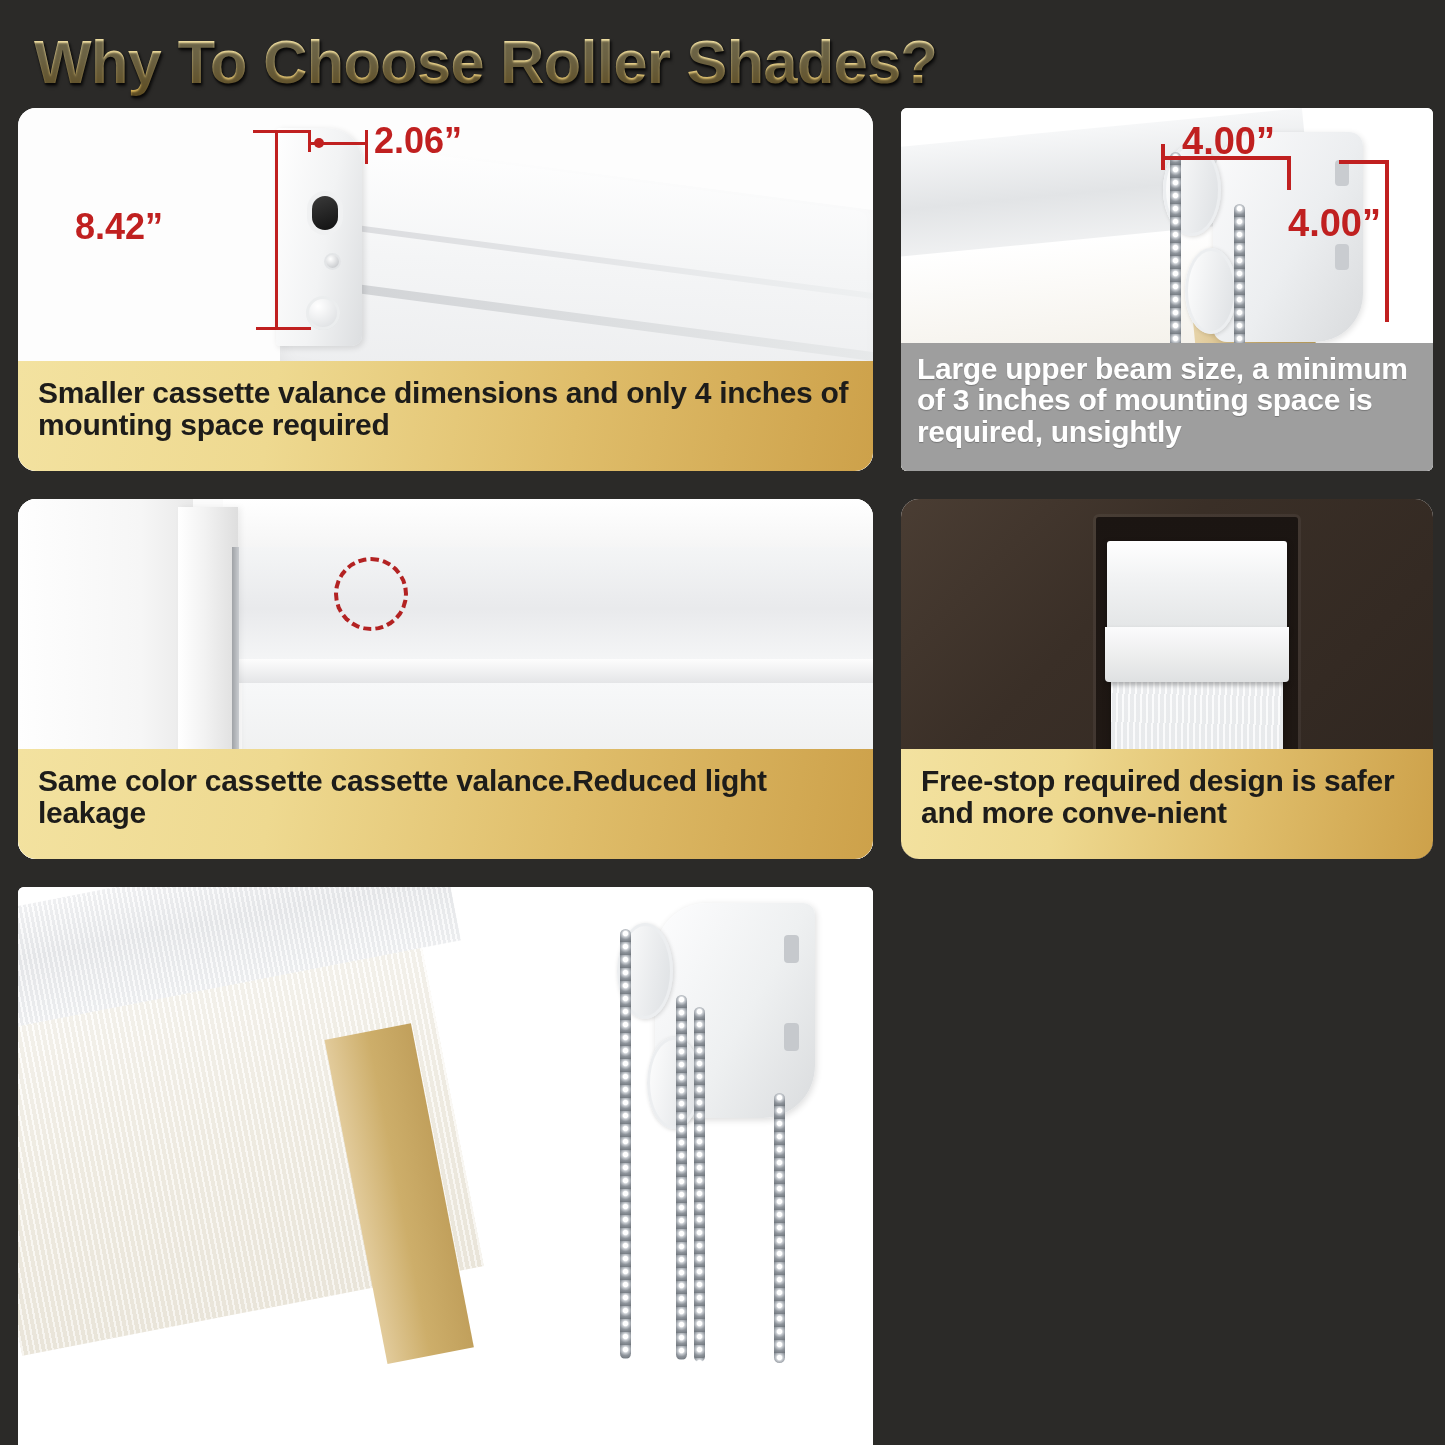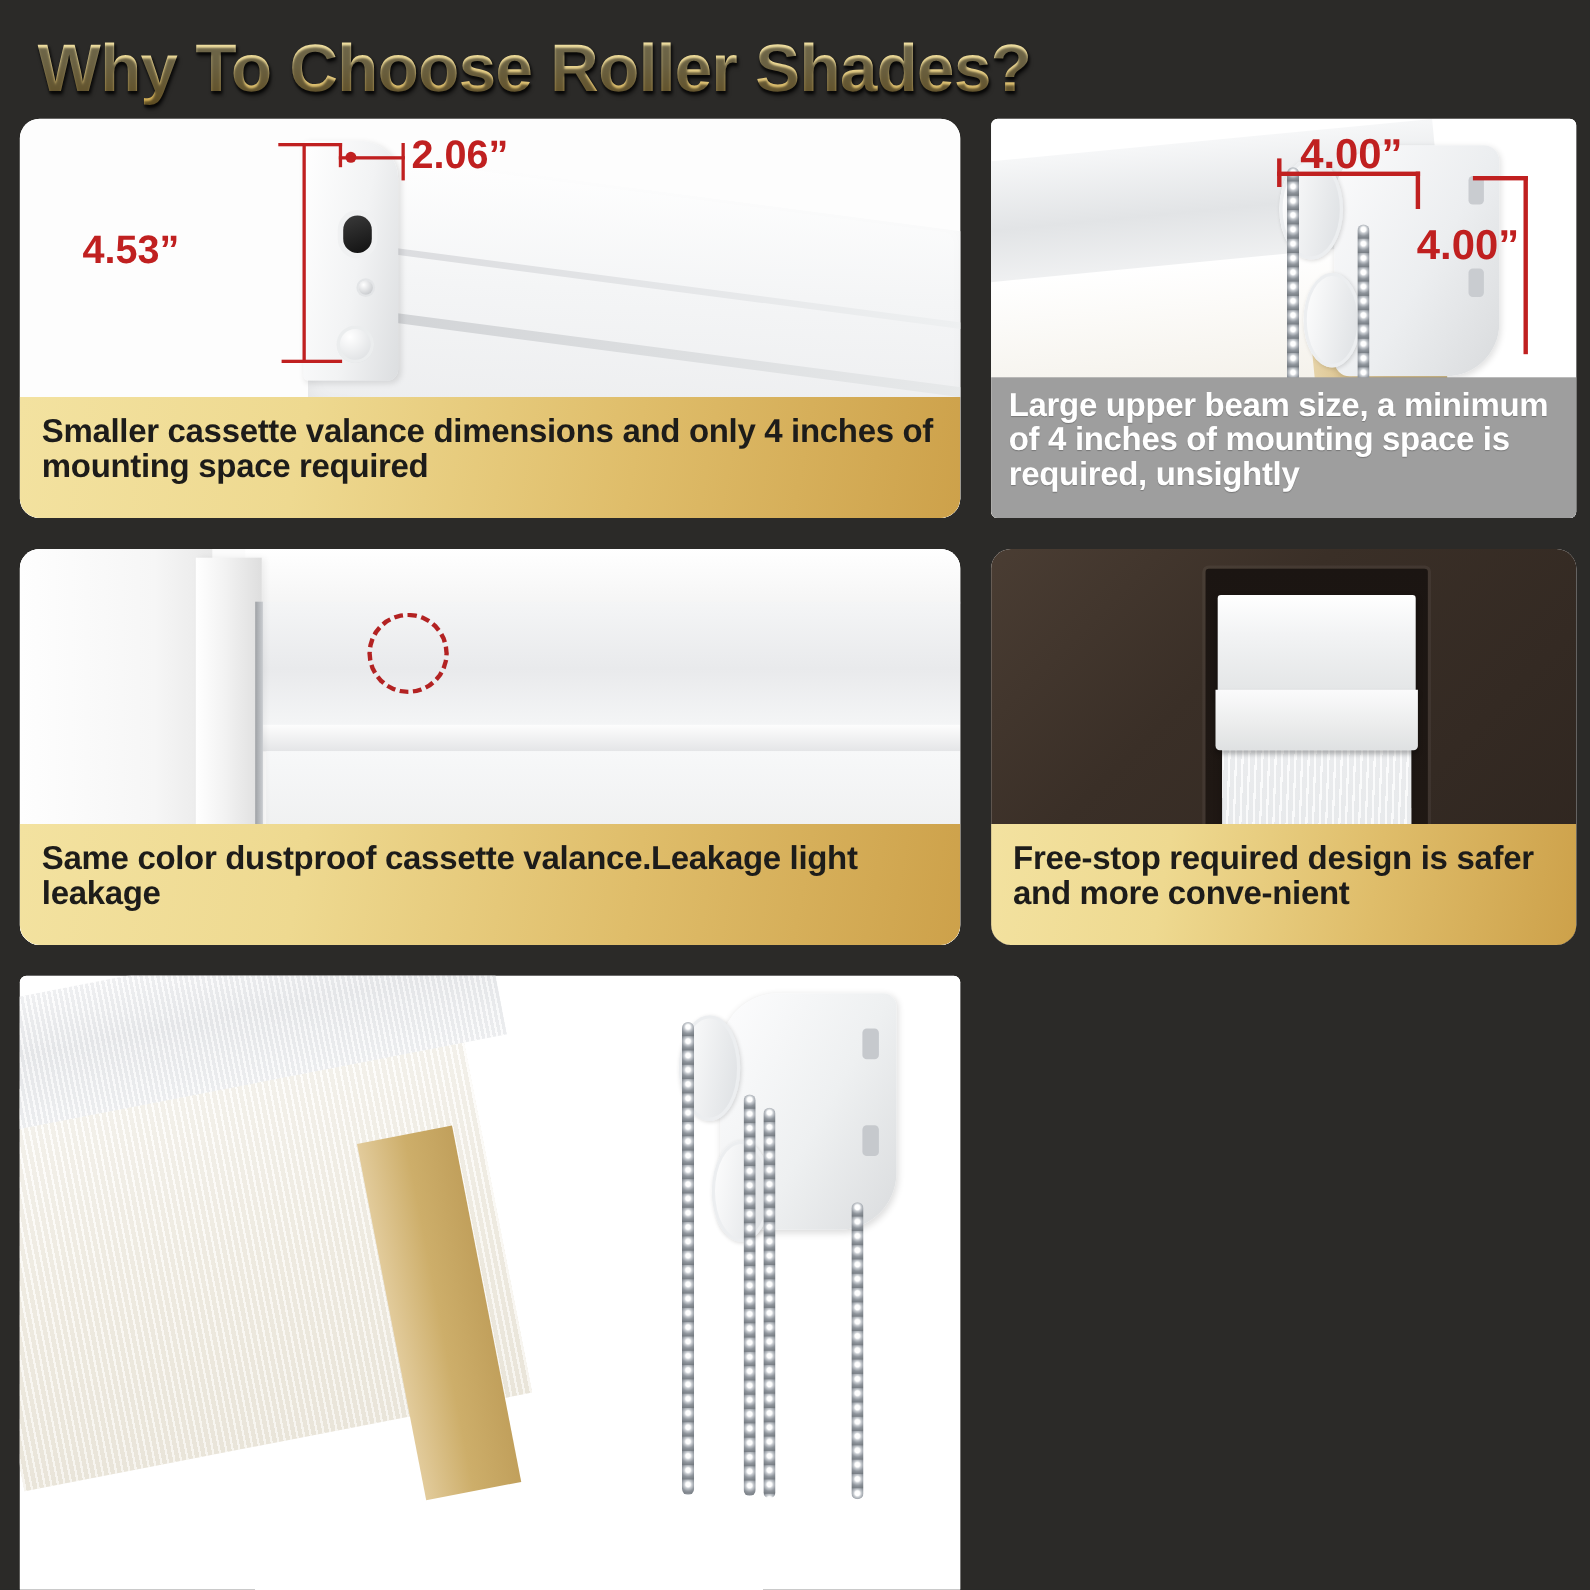--- a/index.html
+++ b/index.html
@@ -397,21 +397,21 @@
       <div class="p1-reddot" style="left:296px;top:30px;"></div>
 
       <div class="leader" style="left:290px;top:34px;width:60px;height:3px;"></div>
       <div class="leader" style="left:290px;top:22px;width:3px;height:22px;"></div>
       <div class="leader" style="left:347px;top:22px;width:3px;height:34px;"></div>
       <div class="dim-label" style="left:356px;top:12px;font-size:36px;">2.06”</div>
 
       <div class="leader" style="left:257px;top:22px;width:3px;height:200px;"></div>
       <div class="leader" style="left:235px;top:22px;width:58px;height:3px;"></div>
       <div class="leader" style="left:238px;top:219px;width:55px;height:3px;"></div>
-      <div class="dim-label" style="left:57px;top:98px;font-size:36px;">4.53”</div>
+      <div class="dim-label" style="left:57px;top:98px;font-size:36px;">8.42”</div>
     </div>
     <div class="cap cap-gold">Smaller cassette valance dimensions and only 4 inches of mounting space required</div>
   </div>
 
   <div class="panel plain">
     <div class="photo">
       <div class="p2-bg"></div>
       <div class="p2-tube"></div>
       <div class="p2-fab-white"></div>
       <div class="p2-fab-tan"></div>
@@ -429,40 +429,40 @@
 
       <div class="leader" style="right:142px;top:48px;width:130px;height:4px;"></div>
       <div class="leader" style="right:268px;top:36px;width:4px;height:26px;"></div>
       <div class="leader" style="right:142px;top:48px;width:4px;height:34px;"></div>
       <div class="dim-label" style="right:158px;top:12px;font-size:38px;">4.00”</div>
 
       <div class="leader" style="right:44px;top:52px;width:4px;height:162px;"></div>
       <div class="leader" style="right:44px;top:52px;width:50px;height:4px;"></div>
       <div class="dim-label" style="right:52px;top:94px;font-size:38px;">4.00”</div>
     </div>
-    <div class="cap cap-gray">Large upper beam size, a minimum of 4 inches of mounting space is required, unsightly</div>
+    <div class="cap cap-gray">Large upper beam size, a minimum of 3 inches of mounting space is required, unsightly</div>
   </div>
 
   <div class="panel">
     <div class="photo">
       <div class="p3-bg"></div>
       <div class="p3-header"></div>
       <div class="p3-shade-top"></div>
       <div class="p3-shade-mid"></div>
       <div class="p3-shade-bot"></div>
       <div class="p3-gapline"></div>
       <div class="p3-wallL"></div>
       <div class="p3-frame"></div>
 
       <div class="dashed-circle" style="left:316px;top:58px;width:66px;height:66px;"></div>
 
       <div class="leader" style="left:198px;top:709px;width:0;height:0;"></div>
 
     </div>
-    <div class="cap cap-gold">Same color dustproof cassette valance.Leakage light leakage</div>
+    <div class="cap cap-gold">Same color cassette cassette valance.Reduced light leakage</div>
   </div>
 
 
   <div class="panel">
     <div class="photo">
       <div class="p5-bg"></div>
       <div class="p5-frame"></div>
       <div class="p5-glass">
         <div class="p5-sky"></div>
         <div class="tree" style="left:14px;width:120px;height:180px;"></div>

